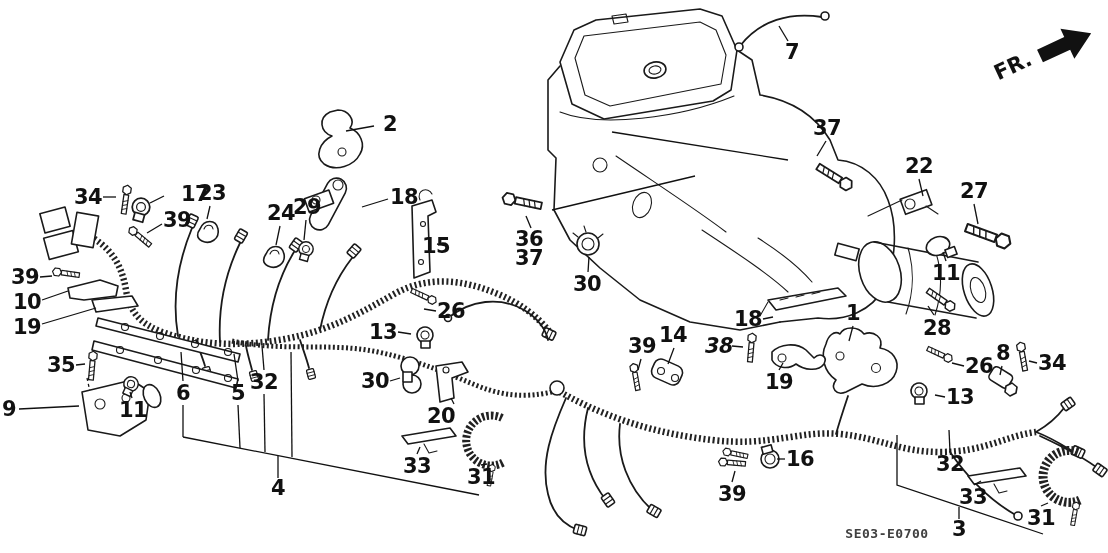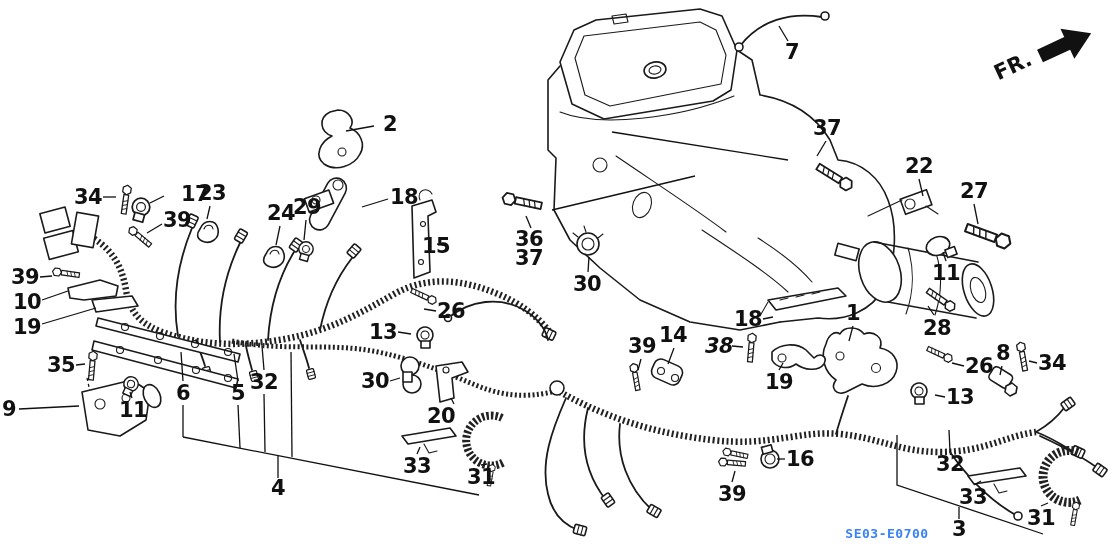--- a/index.html
+++ b/index.html
@@ -13,21 +13,21 @@
   .ribthin{fill:none;stroke:#222222;stroke-width:5;stroke-dasharray:2 2.4;}
   .wire{fill:none;stroke:#1a1a1a;stroke-width:1.8;stroke-linecap:round;}
   .leader{fill:none;stroke:#111111;stroke-width:1.3;}
   .dash{stroke-dasharray:3 3;}
   .blk{fill:#111111;stroke:none;}
   #label-layer{position:absolute;left:0;top:0;width:100%;height:100%;pointer-events:none;}
   .part-label{position:absolute;transform:translate(-50%,-50%);
               font:700 21px "DejaVu Sans",sans-serif;color:#111;letter-spacing:-0.5px;
               white-space:nowrap;}
   .diagram-code{position:absolute;transform:translate(-50%,-50%);
-              font:700 13px "DejaVu Sans Mono",monospace;color:#3b82f6;letter-spacing:.5px;}
+              font:700 13px "DejaVu Sans Mono",monospace;color:#404040;letter-spacing:.5px;}
   .fr-text{position:absolute;transform:translate(-50%,-50%) rotate(-25deg);
               font:800 21px "DejaVu Sans",sans-serif;color:#111;}
 </style>
 </head>
 <body>
 
 <div id="stage">
 
 <svg id="art" width="1108" height="553" viewBox="0 0 1108 553">
   <defs>

